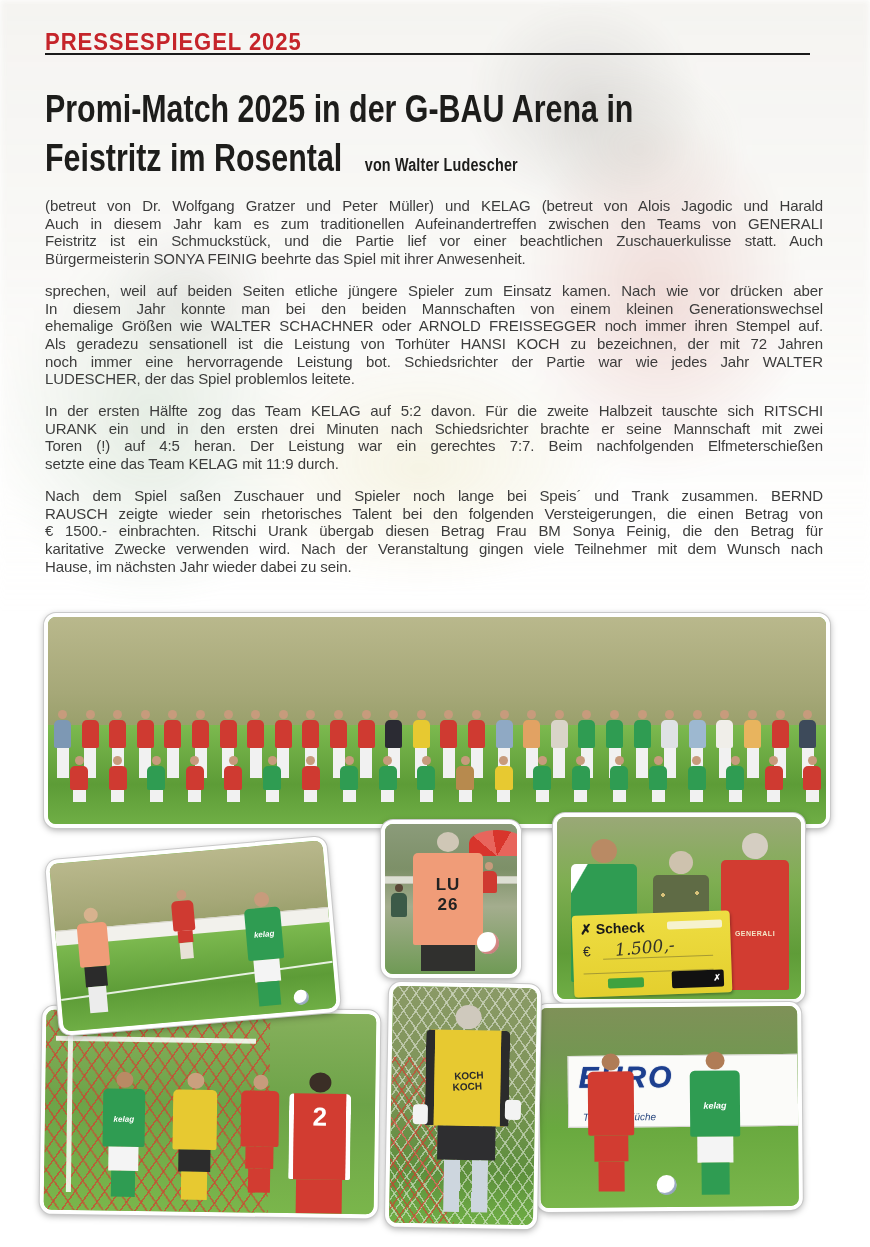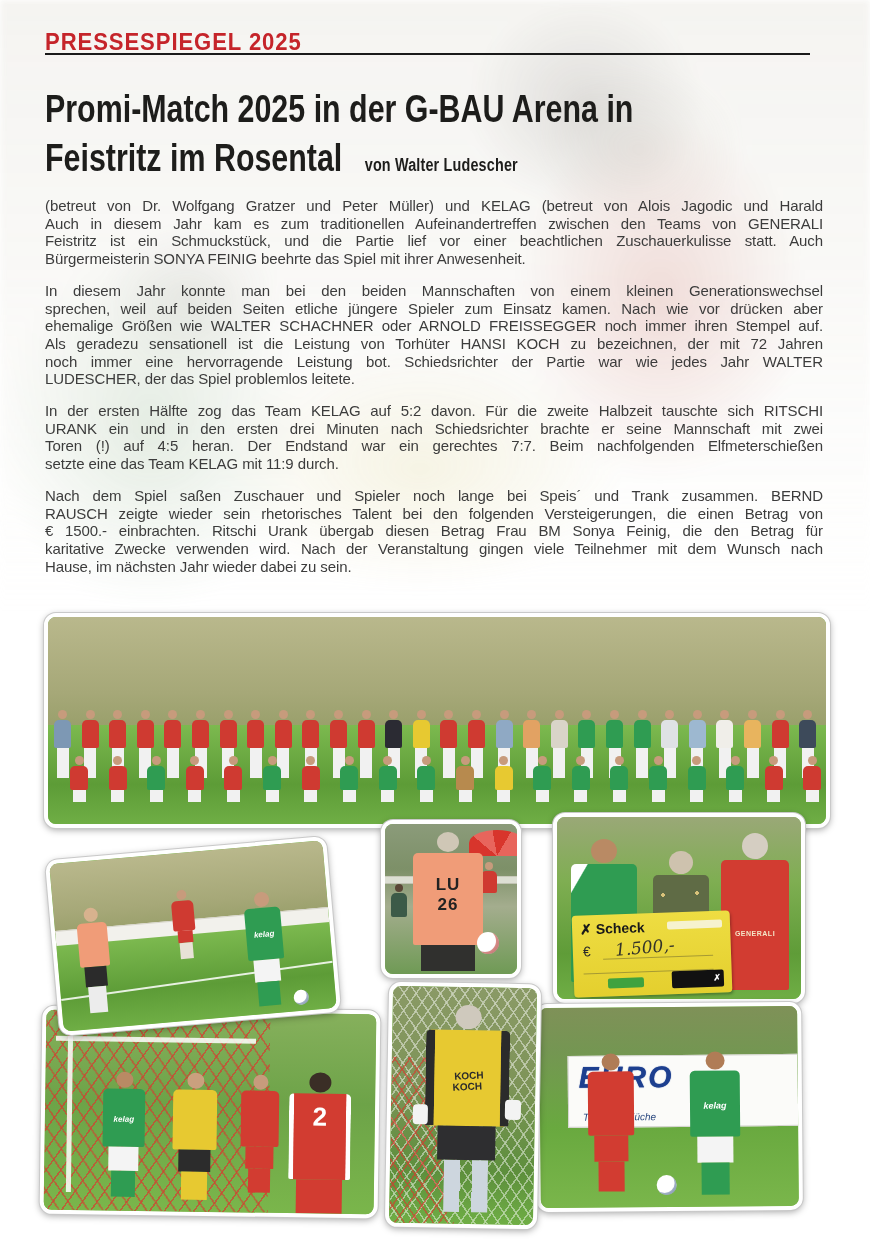--- a/index.html
+++ b/index.html
@@ -125,31 +125,31 @@
   <div class="title-line2"><span>Feistritz im Rosental</span><span class="byline">von Walter Ludescher</span></div>
 
   <div class="article-body" id="article-body">
       <div class="paragraph">
         <div class="pline">(betreut von Dr. Wolfgang Gratzer und Peter Müller) und KELAG  (betreut von Alois Jagodic und Harald</div>
         <div class="pline">Auch in diesem Jahr kam es zum traditionellen Aufeinandertreffen zwischen den Teams von GENERALI</div>
         <div class="pline">Feistritz ist ein Schmuckstück, und die Partie lief vor einer beachtlichen Zuschauerkulisse statt. Auch</div>
         <div class="pline last">Bürgermeisterin SONYA FEINIG beehrte das Spiel mit ihrer Anwesenheit.</div>
       </div>
       <div class="paragraph">
+        <div class="pline">sprechen, weil auf beiden Seiten etliche jüngere Spieler zum Einsatz kamen. Nach wie vor drücken aber</div>
         <div class="pline">In diesem Jahr konnte man bei den beiden Mannschaften von einem kleinen Generationswechsel</div>
-        <div class="pline">sprechen, weil auf beiden Seiten etliche jüngere Spieler zum Einsatz kamen. Nach wie vor drücken aber</div>
         <div class="pline">ehemalige Größen wie WALTER SCHACHNER oder ARNOLD FREISSEGGER noch immer ihren  Stempel auf.</div>
         <div class="pline">Als geradezu sensationell ist die Leistung von Torhüter HANSI KOCH zu bezeichnen, der mit 72 Jahren</div>
         <div class="pline">noch immer eine hervorragende Leistung bot. Schiedsrichter der Partie war wie jedes Jahr WALTER</div>
         <div class="pline last">LUDESCHER, der das Spiel problemlos leitete.</div>
       </div>
       <div class="paragraph">
         <div class="pline">In der ersten Hälfte zog das Team KELAG auf 5:2 davon. Für die zweite Halbzeit tauschte sich RITSCHI</div>
         <div class="pline">URANK ein und in den ersten drei Minuten nach Schiedsrichter brachte er seine Mannschaft mit zwei</div>
-        <div class="pline">Toren (!) auf 4:5 heran. Der Endstand war ein gerechtes 7:7. Beim nachfolgenden Elfmeterschießen</div>
+        <div class="pline">Toren (!) auf 4:5 heran. Der Leistung war ein gerechtes 7:7. Beim nachfolgenden Elfmeterschießen</div>
         <div class="pline last">setzte eine das Team KELAG mit 11:9 durch.</div>
       </div>
       <div class="paragraph">
         <div class="pline">Nach dem Spiel saßen Zuschauer und Spieler noch lange bei Speis´ und Trank zusammen. BERND</div>
         <div class="pline">RAUSCH zeigte wieder sein rhetorisches Talent bei den folgenden Versteigerungen, die einen Betrag von</div>
         <div class="pline">€  1500.- einbrachten. Ritschi Urank übergab diesen Betrag Frau BM Sonya Feinig, die den Betrag für</div>
         <div class="pline">karitative Zwecke verwenden wird. Nach der Veranstaltung gingen viele Teilnehmer mit dem Wunsch nach</div>
         <div class="pline last">Hause, im nächsten Jahr wieder dabei zu sein.</div>
       </div>
     </div>

